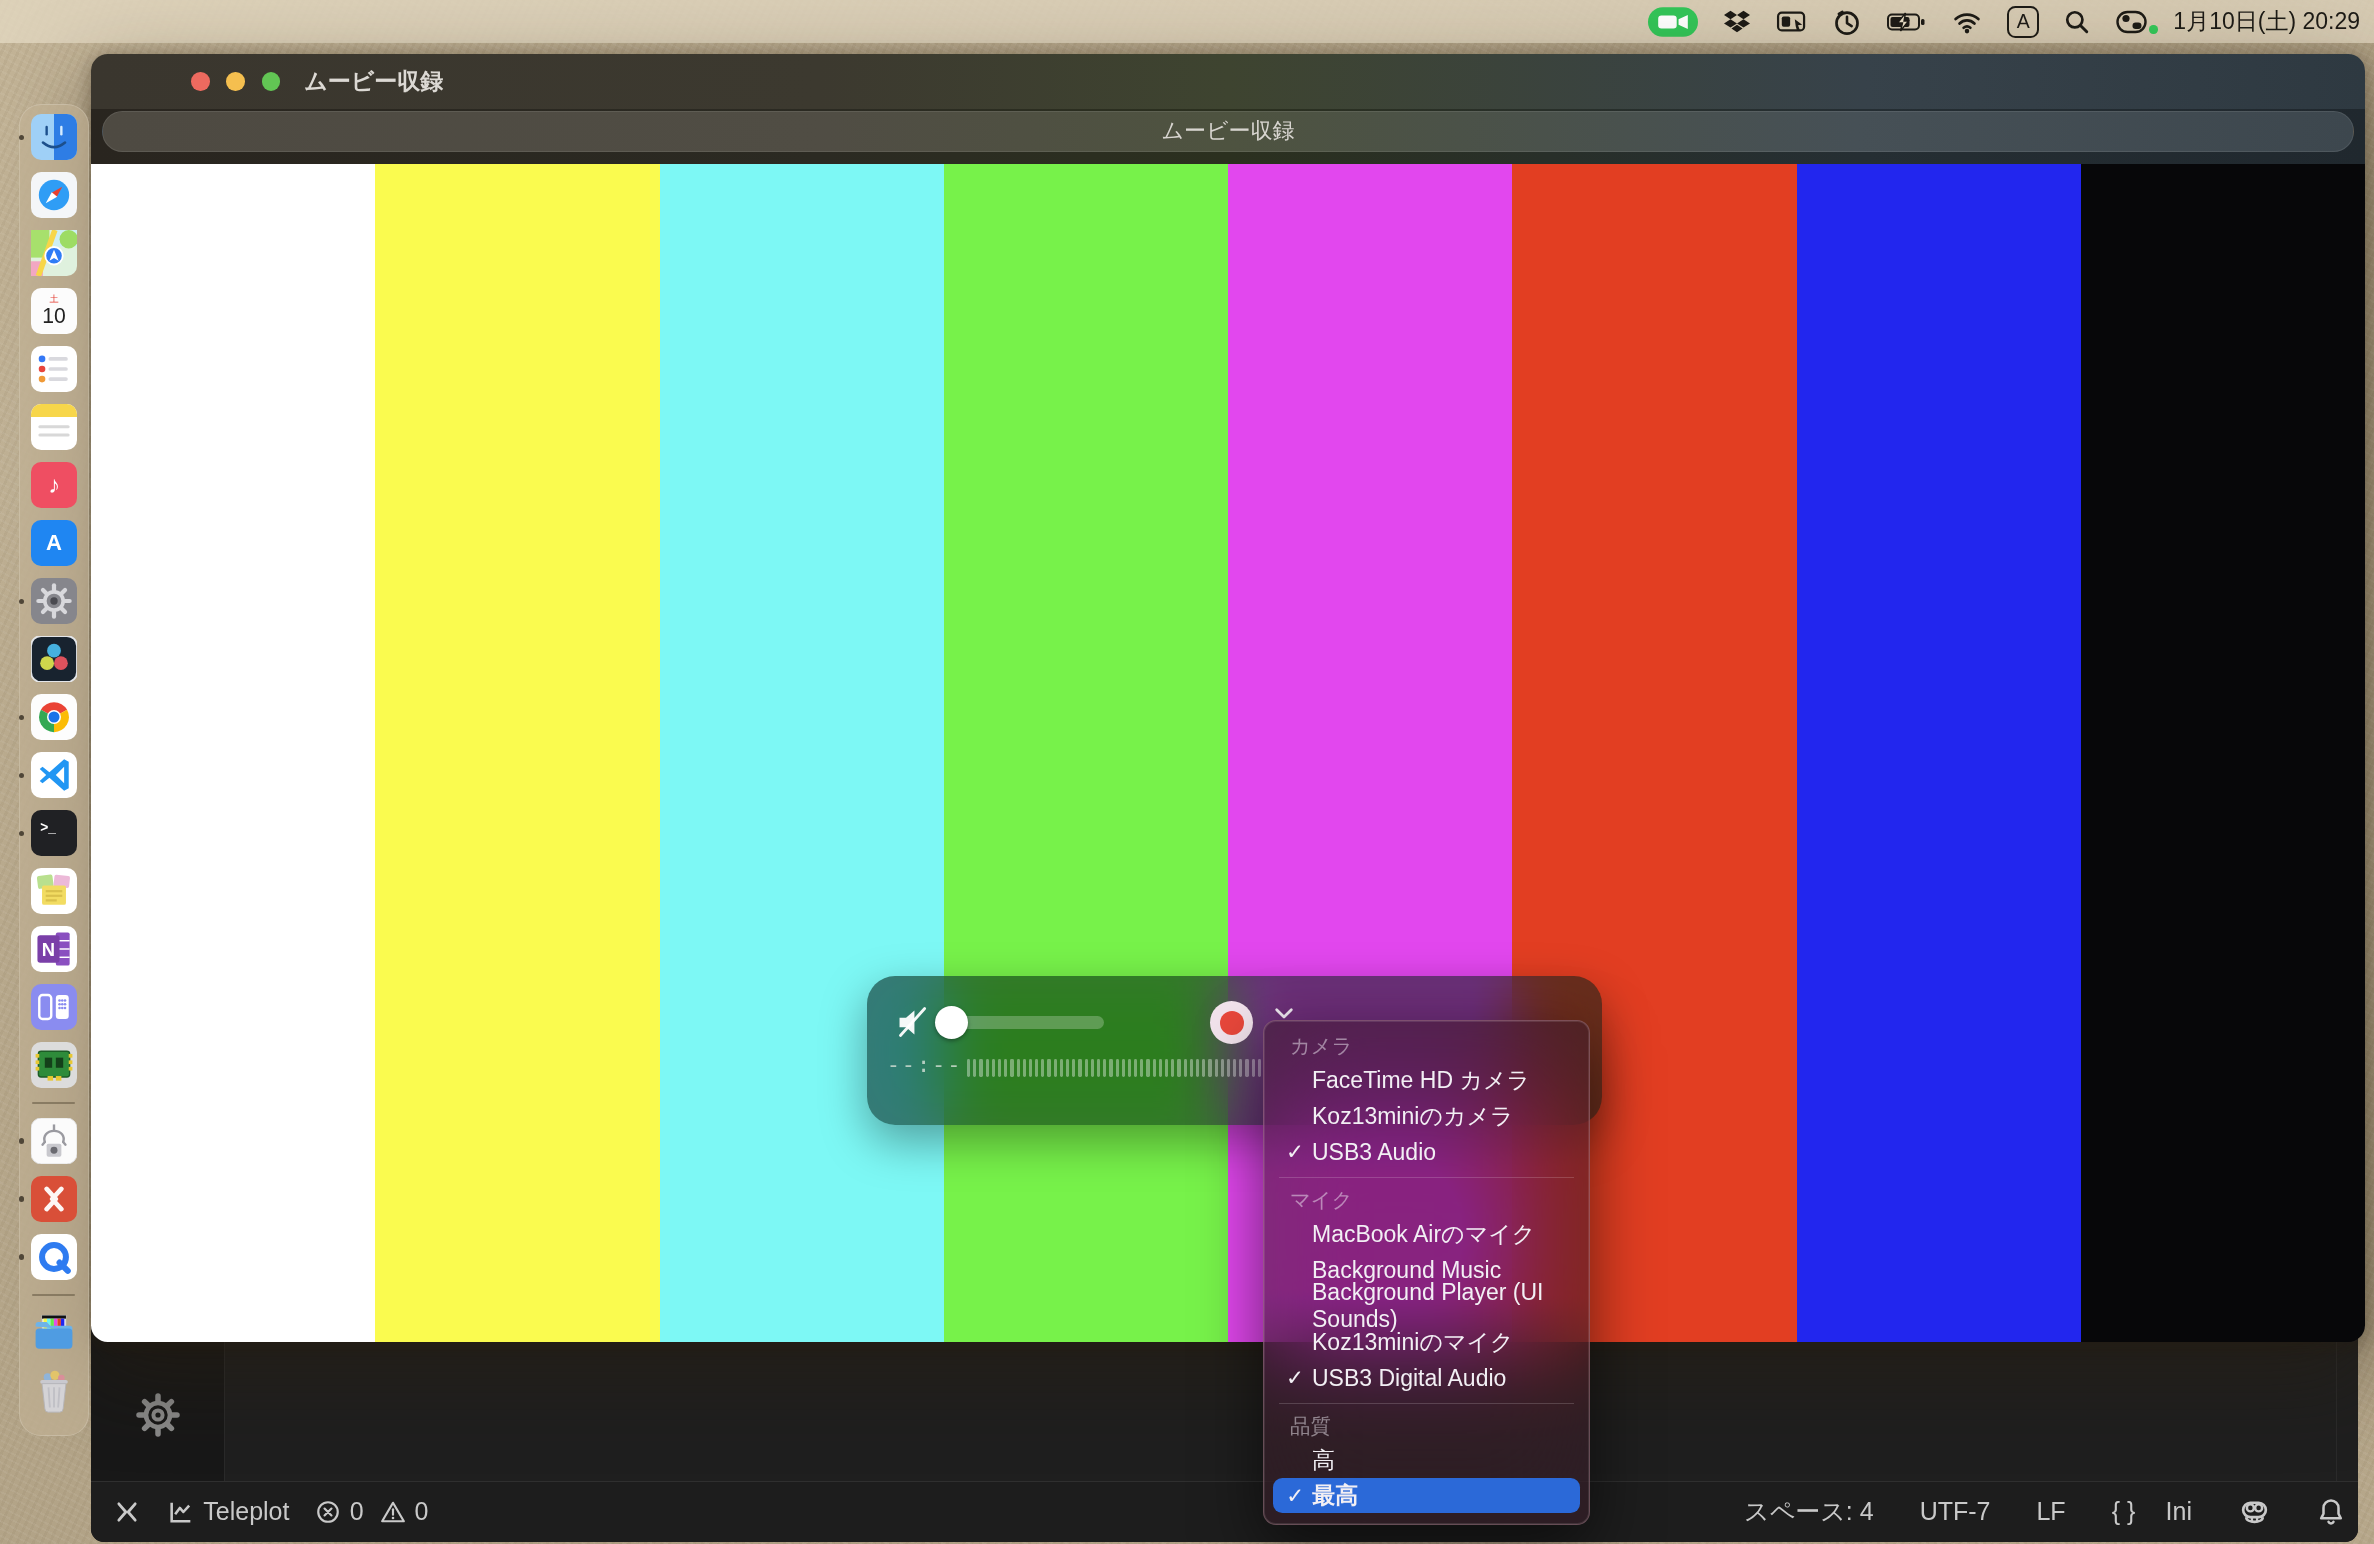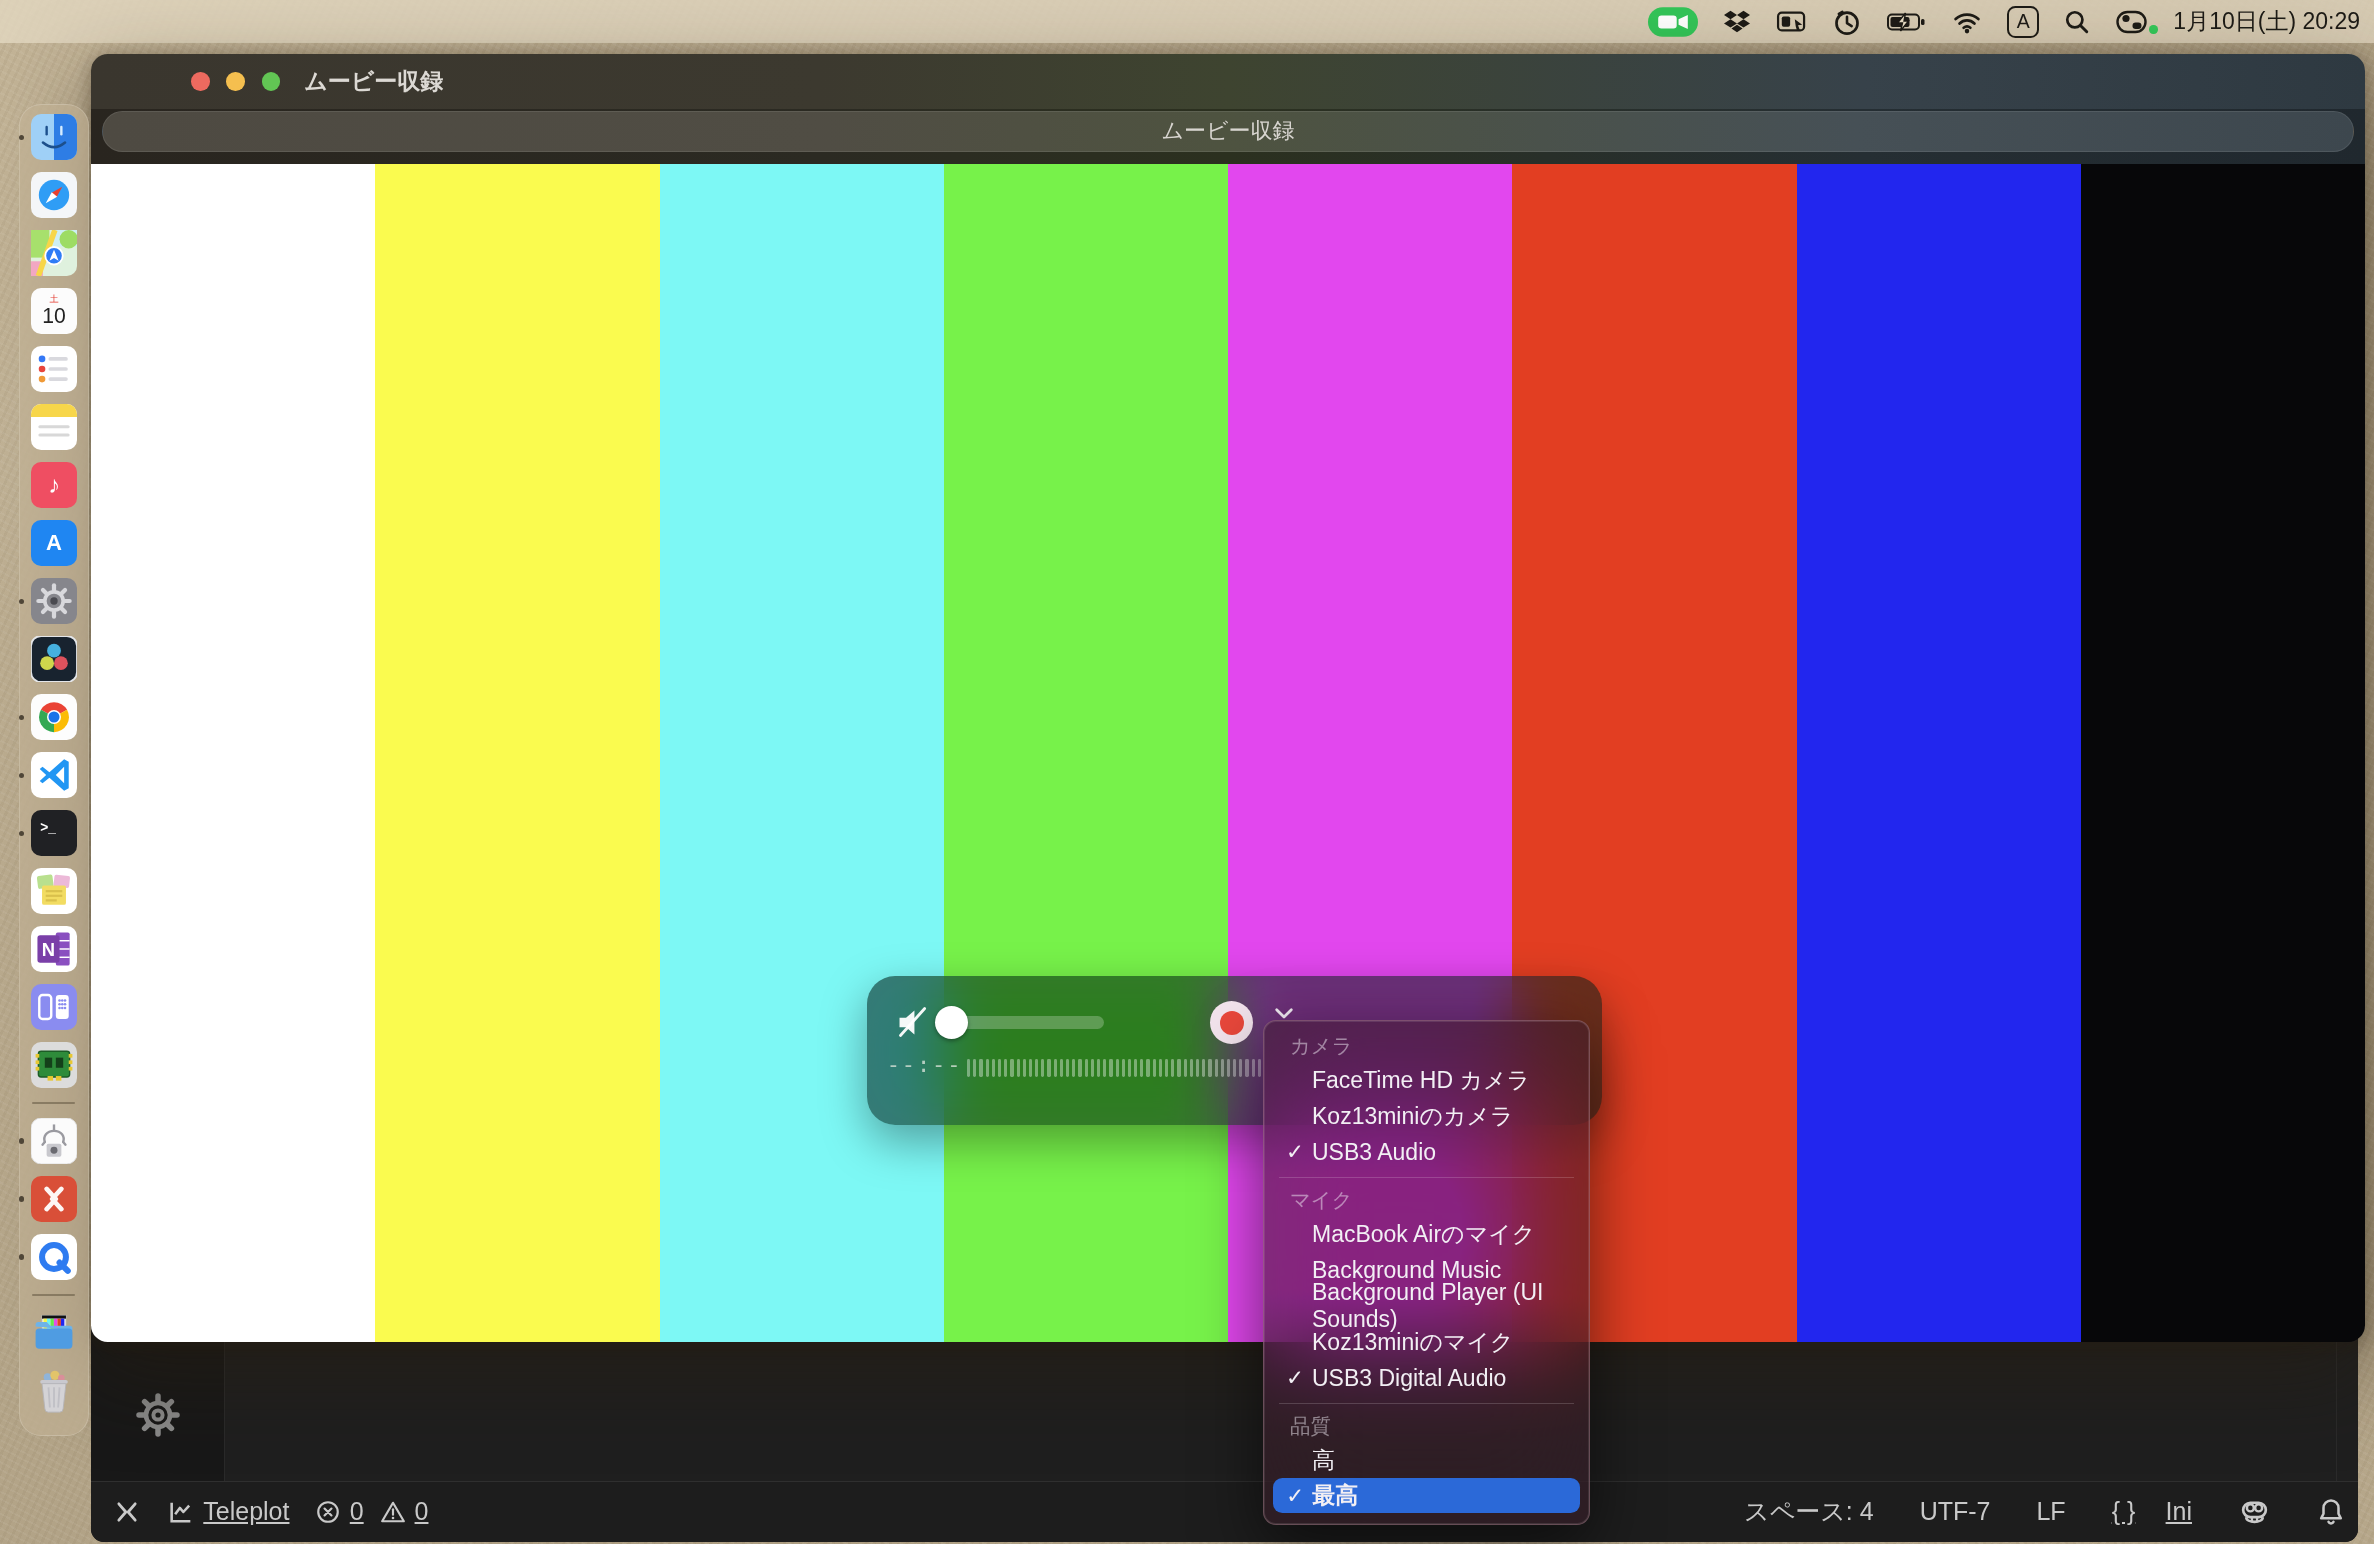--- a/index.html
+++ b/index.html
@@ -33,21 +33,21 @@
   .dk-div{width:43px;height:1.9px;background:rgba(80,68,48,.45);border-radius:0.9px;flex:0 0 auto;margin:1.9px 0;}
   
   .vscode{position:absolute;left:91px;top:1234px;width:2267px;height:308px;background:#1f1f1f;
     border-radius:0 0 13px 13px;}
   .vs-activity{position:absolute;left:0;top:0;width:134px;height:247px;background:#181818;border-right:0.9px solid #2a2a2a;}
   .vs-gear{position:absolute;left:39px;top:153px;}
   .vs-vline{position:absolute;left:2245px;top:0;width:0.9px;height:247px;background:#2a2a2a;}
   .vs-status{position:absolute;left:0;top:247px;width:2267px;height:61px;background:#1d1d1d;
     border-top:0.9px solid #2f2f2f;border-radius:0 0 13px 13px;color:#c9c9c9;font-size:25px;}
   .st-left{position:absolute;left:22px;top:0;height:59px;display:flex;align-items:center;gap:26px;}
-  .st-group{display:flex;align-items:center;gap:8.3px;text-decoration:underline;}
+  .st-group{display:flex;align-items:center;gap:8.3px;}
   .st-right{position:absolute;right:13px;top:0;height:59px;display:flex;align-items:center;gap:46px;}
   .st-ico{display:flex;align-items:center;}
   
   .qt{position:absolute;left:91px;top:54px;width:2274px;height:1288px;border-radius:16.7px;
     box-shadow:0 32px 83px rgba(40,30,15,.5), 0 3.7px 16.7px rgba(40,30,15,.35);}
   .qt-titlebar{position:absolute;left:0;top:0;width:100%;height:55px;border-radius:16.7px 16.7px 0 0;
     background:linear-gradient(90deg,#3a362e 0%,#3c392f 32%,#3e4430 50%,#37424a 78%,#2e3941 100%);
     display:flex;align-items:center;}
   .lights{display:flex;gap:16.7px;padding-left:100px;}
   .light{width:18.6px;height:18.6px;border-radius:50%;}

